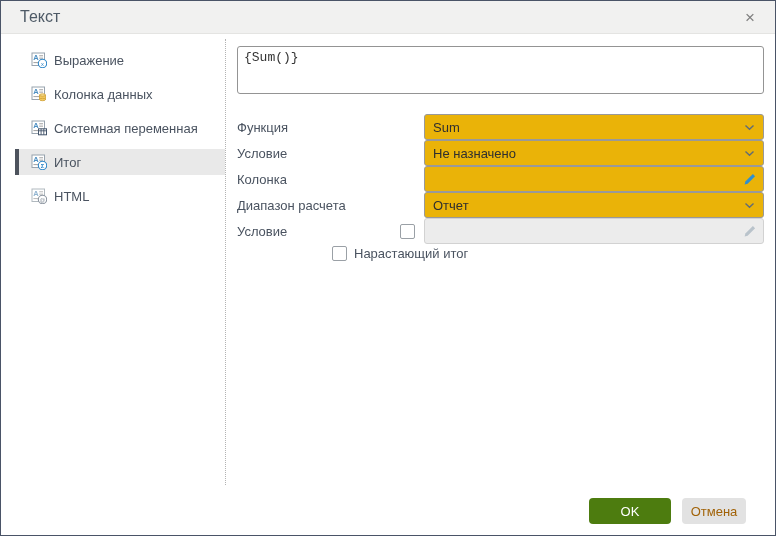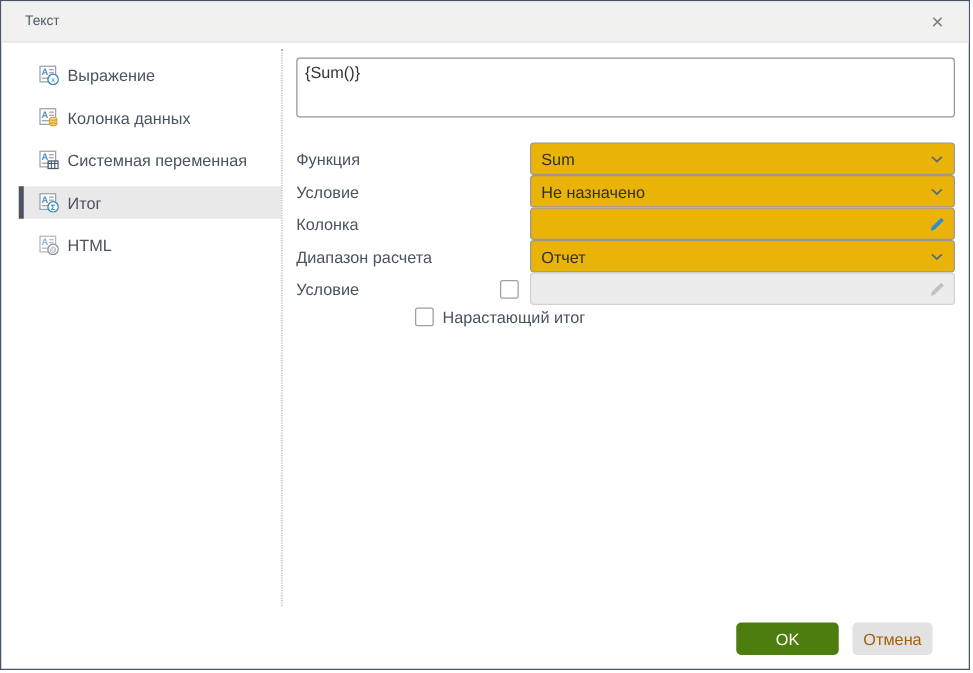--- a/index.html
+++ b/index.html
@@ -7,37 +7,37 @@
   .dialog{
     position:relative;width:776px;height:536px;margin:0;
     border:1px solid #4a5467;background:#fff;
     font-family:"Liberation Sans",sans-serif;overflow:hidden;
   }
   .titlebar{
     position:absolute;left:0;right:0;top:0;height:33px;background:#f1f1f0;
     border-bottom:1px solid #e4e4e2;display:flex;align-items:center;
     padding:0 16px 0 19px;
   }
-  .title{flex:1;font-size:11px;color:#4e5a66;}
+  .title{flex:1;font-size:16px;color:#4e5a66;}
   .close{font-size:17px;color:#7f7f7f;cursor:pointer;line-height:1;padding:2px 4px;}
   .sidebar{position:absolute;left:14px;top:46px;width:210px;}
   .side-item{
     position:relative;height:26px;margin-bottom:8px;display:flex;align-items:center;
     gap:7px;padding-left:16px;font-size:13px;color:#4a5360;cursor:pointer;white-space:nowrap;
   }
   .side-item.selected{background:#e9e9e9;}
   .side-item.selected::before{
     content:"";position:absolute;left:0;top:0;bottom:0;width:4px;background:#4d535d;
   }
   .doc-icon{flex:0 0 16px;}
   .separator{position:absolute;left:224px;top:38px;height:446px;border-left:1px dotted #b3b3b3;}
   .expr{
     position:absolute;left:236px;top:45px;width:527px;height:48px;
     border:1px solid #949494;border-radius:3px;padding:3px 6px;resize:none;
-    font-size:13px;color:#333;font-family:Liberation Sans, sans-serif;outline:none;
+    font-size:13px;color:#333;font-family:Liberation Mono, monospace;outline:none;
   }
   .form{position:absolute;left:236px;top:113px;width:527px;display:flex;flex-direction:column;gap:0;}
   .frow{display:flex;height:26px;align-items:center;}
   .flabel{width:187px;font-size:13px;color:#4a5360;flex:0 0 187px;}
   .flabel.with-check{display:flex;align-items:center;justify-content:space-between;padding-right:9px;}
   .control{flex:1;height:26px;display:flex;align-items:center;background:#eab308;
     border:1px solid #999;border-radius:3px;padding:0 8px;font-size:13px;color:#2f2f2f;}
   .select{justify-content:space-between;cursor:pointer;}
   .input-edit{justify-content:flex-end;padding:0 6px;}
   .input-edit .val{flex:1;}

